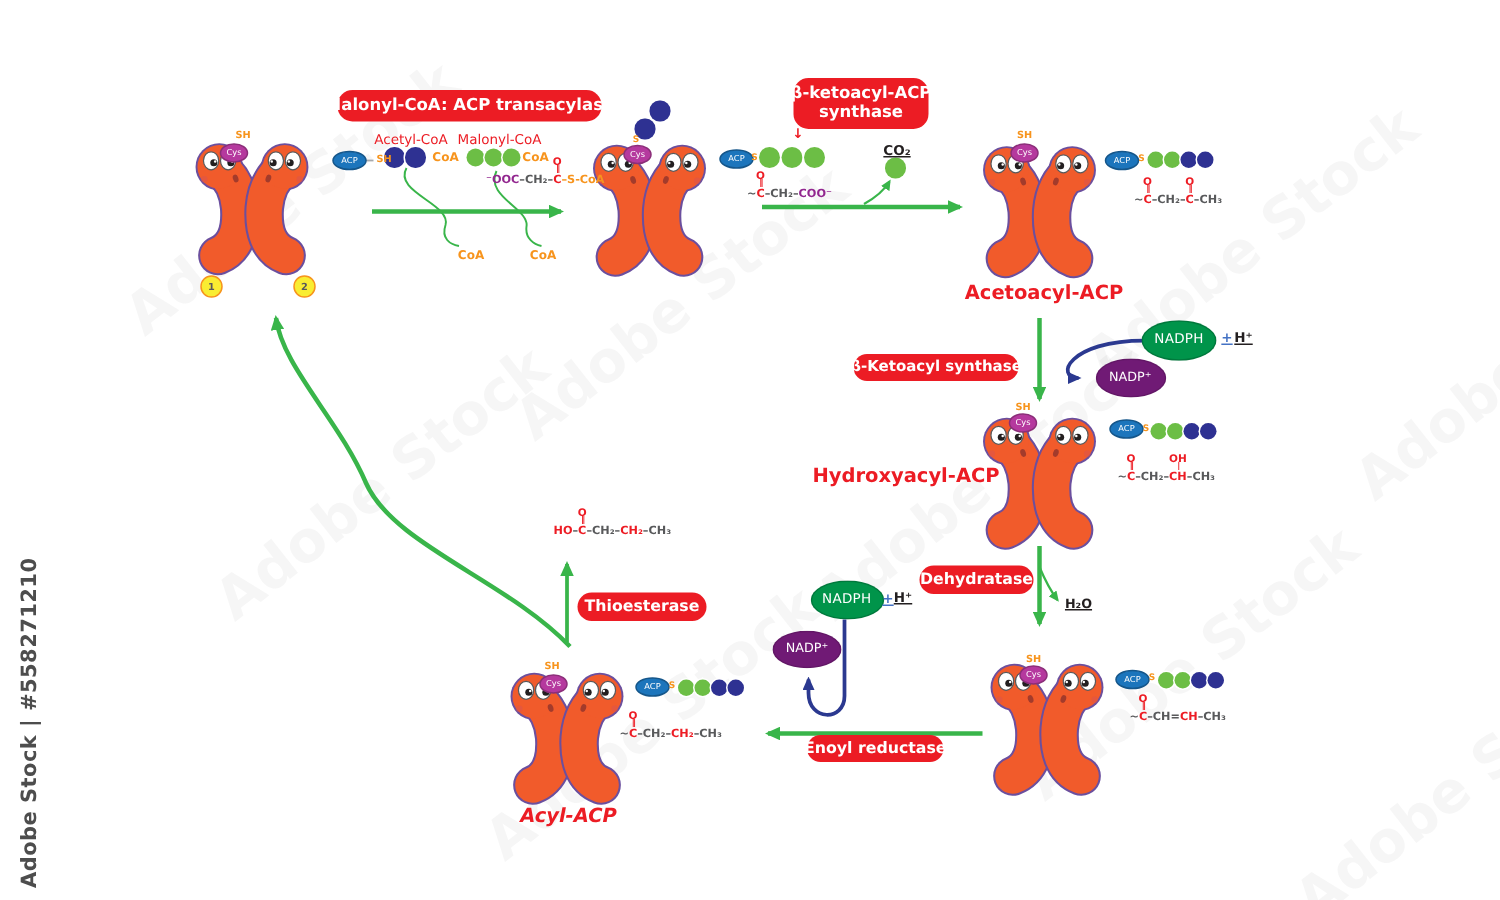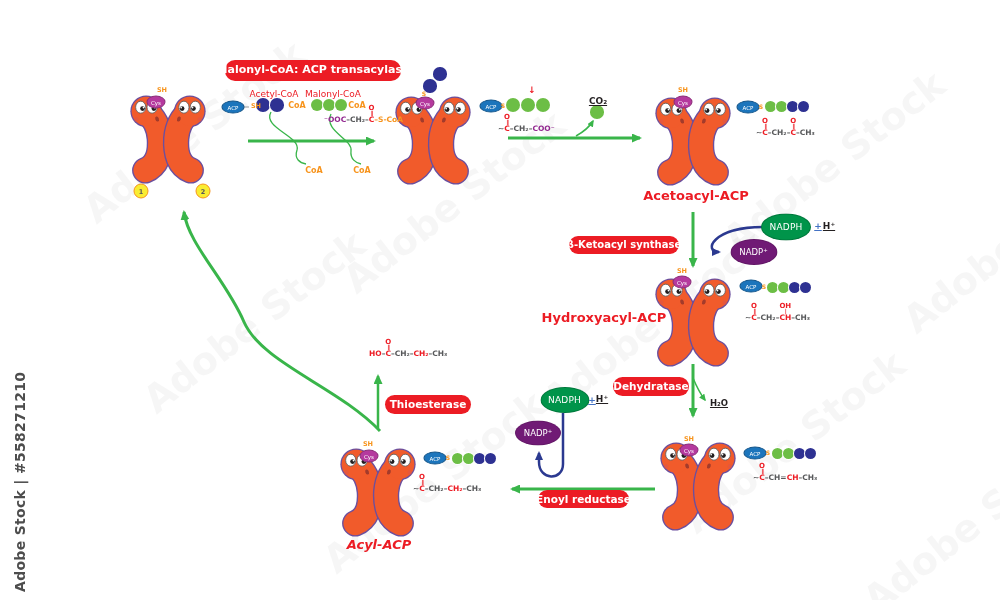--- a/index.html
+++ b/index.html
@@ -109,20 +109,24 @@
     <div class="ghost" style="left: 300px; top: 460px;">Adobe Stock</div>
     <div class="ghost" style="left: 520px; top: 300px;">Adobe Stock</div>
     <div class="ghost" style="left: 700px; top: 140px;">Adobe Stock</div>
     <div class="ghost" style="left: 660px; top: 420px;">Adobe Stock</div>
     <div class="ghost" style="left: 880px; top: 220px;">Adobe Stock</div>
     <div class="ghost" style="left: 840px; top: 500px;">Adobe Stock</div>
     <div class="ghost" style="left: 60px; top: 110px;">Adobe Stock</div>
     <div class="rbox" style="left: 225px; top: 60px; width: 176px; height: 21px; font-size: 11px;">
       <div>Malonyl-CoA: ACP transacylase</div>
     </div>
+    <div class="rbox" style="left: 529px; top: 52px; width: 90px; height: 34px; font-size: 11px;">
+      <div>β-ketoacyl-ACP</div>
+      <div>synthase</div>
+    </div>
     <div class="rbox" style="left: 569px; top: 236px; width: 110px; height: 18px; font-size: 10px;">
       <div>β-Ketoacyl synthase</div>
     </div>
     <div class="rbox" style="left: 613px; top: 377px; width: 76px; height: 19px; font-size: 10.5px;">
       <div>Dehydratase</div>
     </div>
     <div class="rbox" style="left: 538px; top: 490px; width: 91px; height: 18px; font-size: 10.5px;">
       <div>Enoyl reductase</div>
     </div>
     <div class="rbox" style="left: 385px; top: 395px; width: 86px; height: 19px; font-size: 10.5px;">

